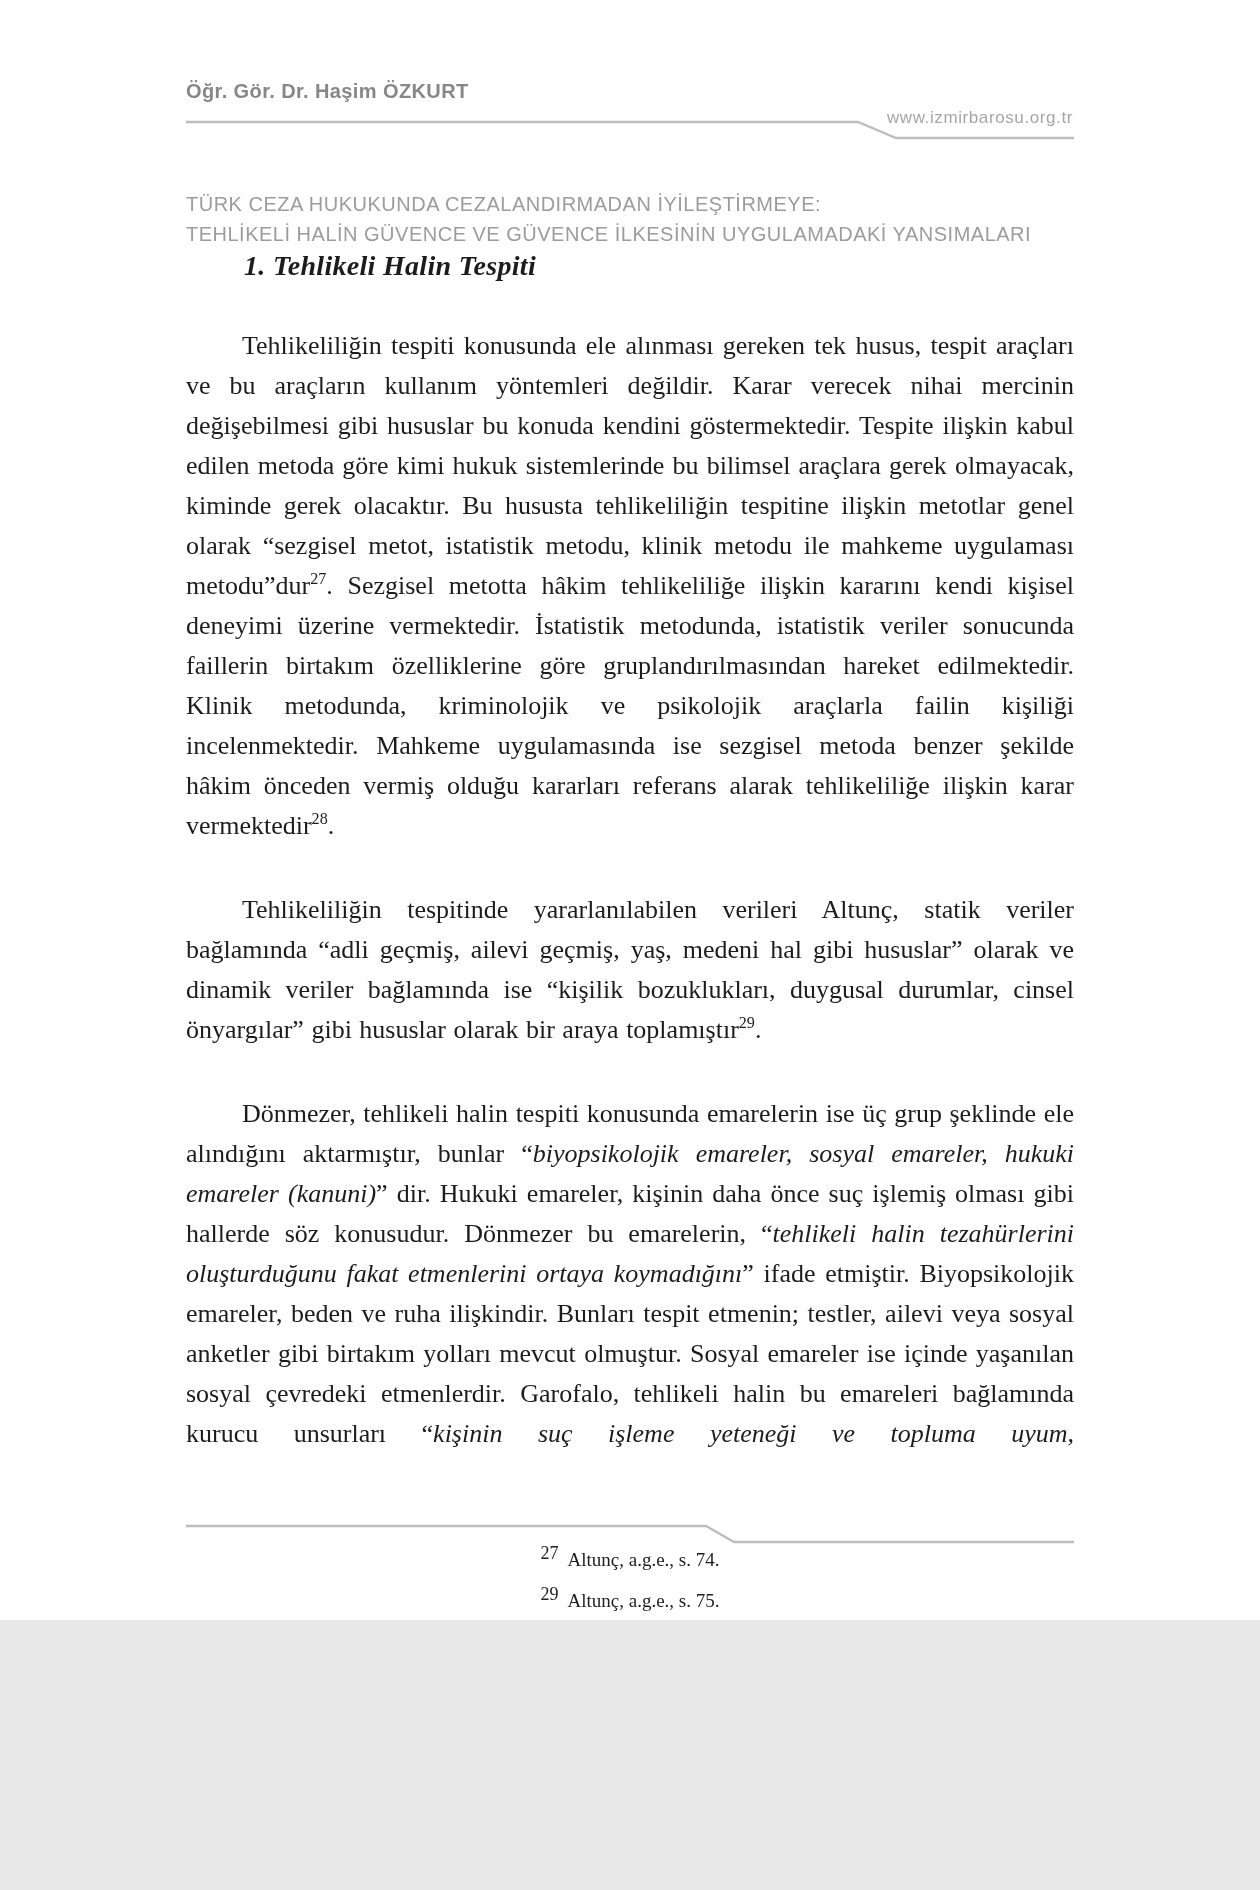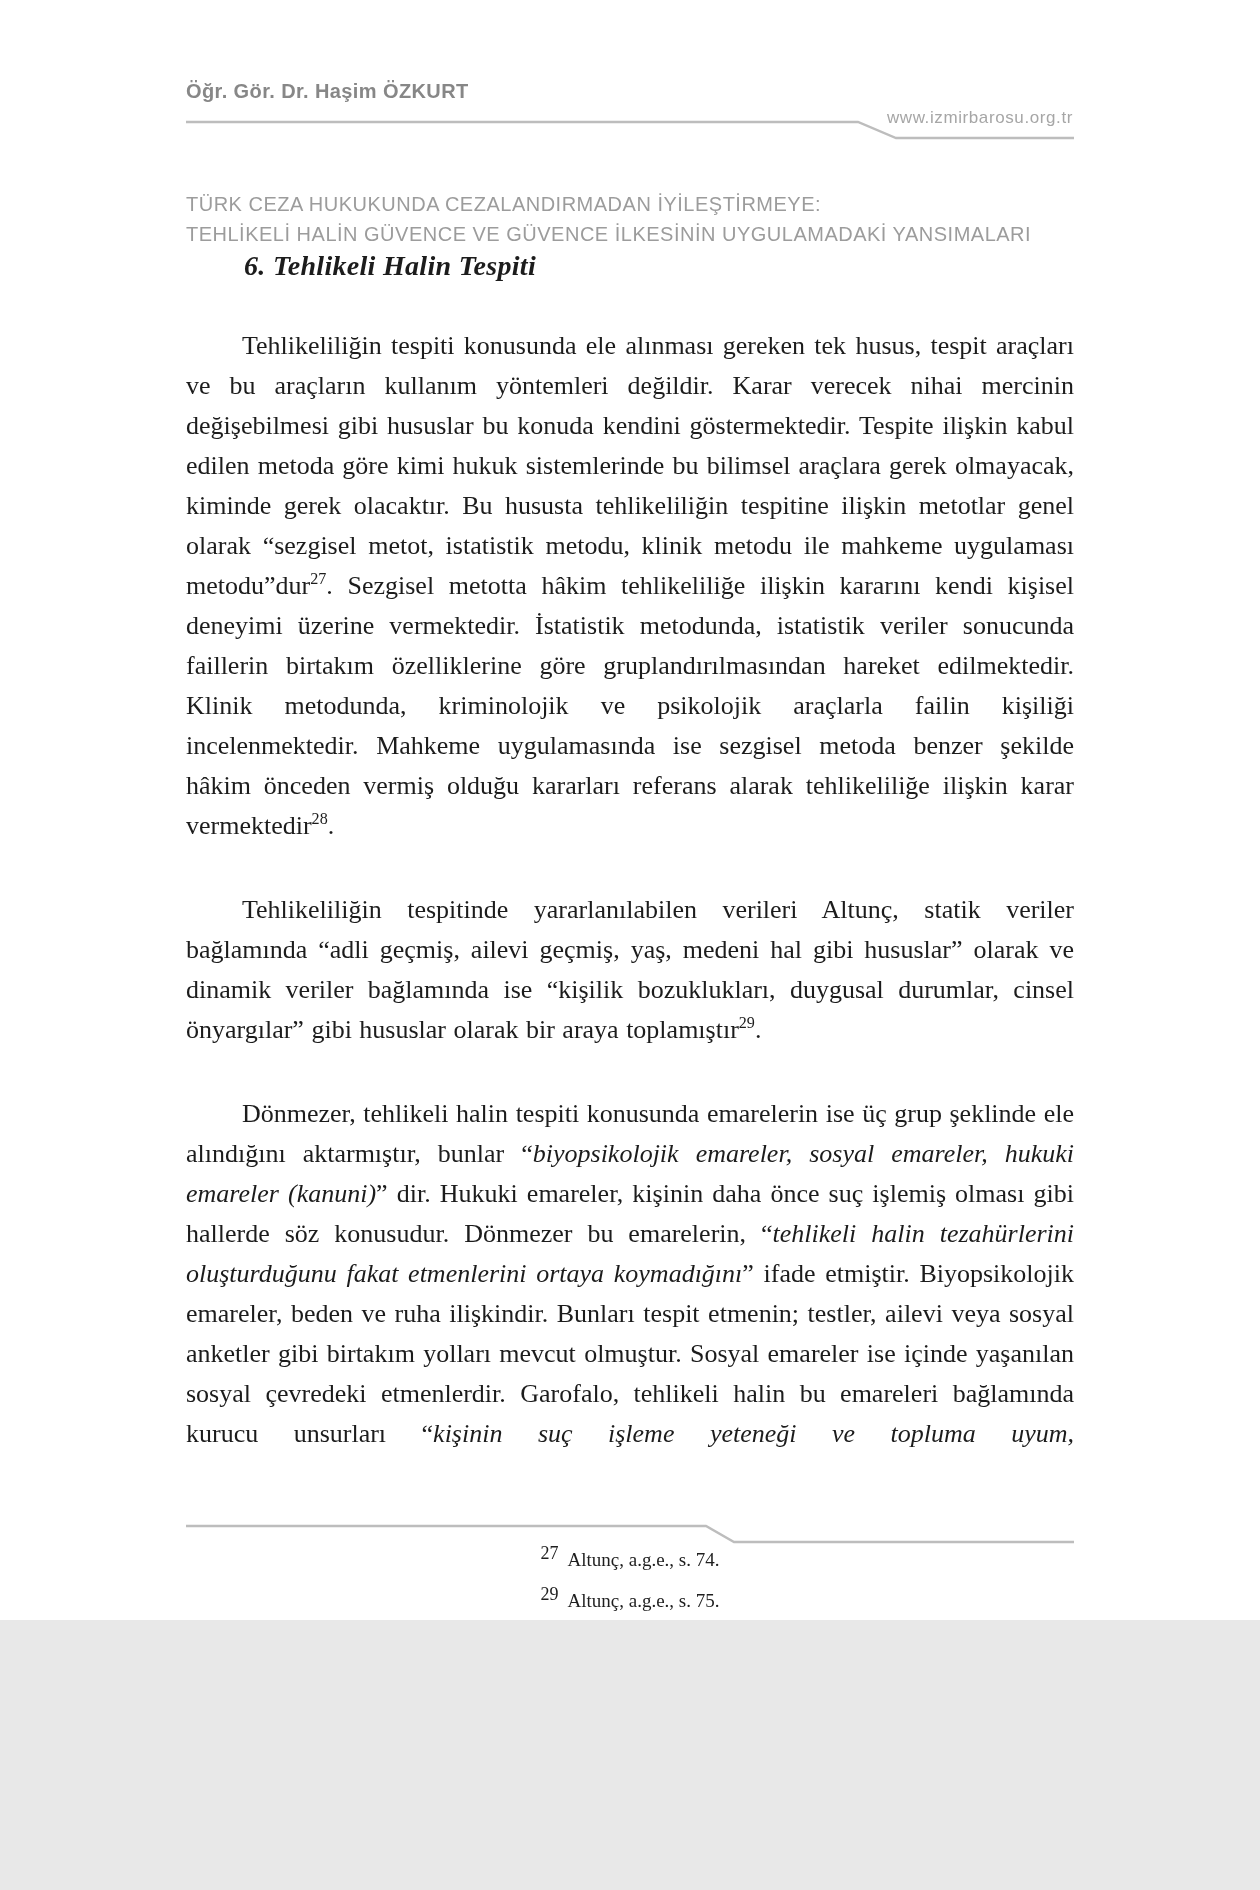--- a/index.html
+++ b/index.html
@@ -89,21 +89,21 @@
   </svg>
 
   <div class="site-url">www.izmirbarosu.org.tr</div>
 
   <div class="header-titles">
     <div>TÜRK CEZA HUKUKUNDA CEZALANDIRMADAN İYİLEŞTİRMEYE:</div>
     <div>TEHLİKELİ HALİN GÜVENCE VE GÜVENCE İLKESİNİN UYGULAMADAKİ YANSIMALARI</div>
   </div>
 
   <div class="article">
-    <h2 class="section-heading">6. Tehlikeli Halin Tespiti</h2>
+    <h2 class="section-heading">1. Tehlikeli Halin Tespiti</h2>
     <p><span>Tehlikeliliğin tespiti konusunda ele alınması gereken tek husus, tespit araçları ve bu araçların kullanım yöntemleri değildir. Karar verecek nihai mercinin değişebilmesi gibi hususlar bu konuda kendini göstermektedir. Tespite ilişkin kabul edilen metoda göre kimi hukuk sistemlerinde bu bilimsel araçlara gerek olmayacak, kiminde gerek olacaktır. Bu hususta tehlikeliliğin tespitine ilişkin metotlar genel olarak “sezgisel metot, istatistik metodu, klinik metodu ile mahkeme uygulaması metodu”dur</span><span class="sup">27</span><span>. Sezgisel metotta hâkim tehlikeliliğe ilişkin kararını kendi kişisel deneyimi üzerine vermektedir. İstatistik metodunda, istatistik veriler sonucunda faillerin birtakım özelliklerine göre gruplandırılmasından hareket edilmektedir. Klinik metodunda, kriminolojik ve psikolojik araçlarla failin kişiliği incelenmektedir. Mahkeme uygulamasında ise sezgisel metoda benzer şekilde hâkim önceden vermiş olduğu kararları referans alarak tehlikeliliğe ilişkin karar vermektedir</span><span class="sup">28</span><span>.</span></p>
     <p><span>Tehlikeliliğin tespitinde yararlanılabilen verileri Altunç, statik veriler bağlamında “adli geçmiş, ailevi geçmiş, yaş, medeni hal gibi hususlar” olarak ve dinamik veriler bağlamında ise “kişilik bozuklukları, duygusal durumlar, cinsel önyargılar” gibi hususlar olarak bir araya toplamıştır</span><span class="sup">29</span><span>.</span></p>
     <p class="cont"><span>Dönmezer, tehlikeli halin tespiti konusunda emarelerin ise üç grup şeklinde ele alındığını aktarmıştır, bunlar “</span><span class="it">biyopsikolojik emareler, sosyal emareler, hukuki emareler (kanuni)</span><span>” dir. Hukuki emareler, kişinin daha önce suç işlemiş olması gibi hallerde söz konusudur. Dönmezer bu emarelerin, “</span><span class="it">tehlikeli halin tezahürlerini oluşturduğunu fakat etmenlerini ortaya koymadığını</span><span>” ifade etmiştir. Biyopsikolojik emareler, beden ve ruha ilişkindir. Bunları tespit etmenin; testler, ailevi veya sosyal anketler gibi birtakım yolları mevcut olmuştur. Sosyal emareler ise içinde yaşanılan sosyal çevredeki etmenlerdir. Garofalo, tehlikeli halin bu emareleri bağlamında kurucu unsurları “</span><span class="it">kişinin suç işleme yeteneği ve topluma uyum,</span></p>
   </div>
 
   <svg class="footnote-line" viewBox="0 0 888 28" preserveAspectRatio="none">
     <polyline class="step-line" points="0,8 520,8 548,24 888,24"></polyline>
   </svg>
 
   <div class="footnotes">

